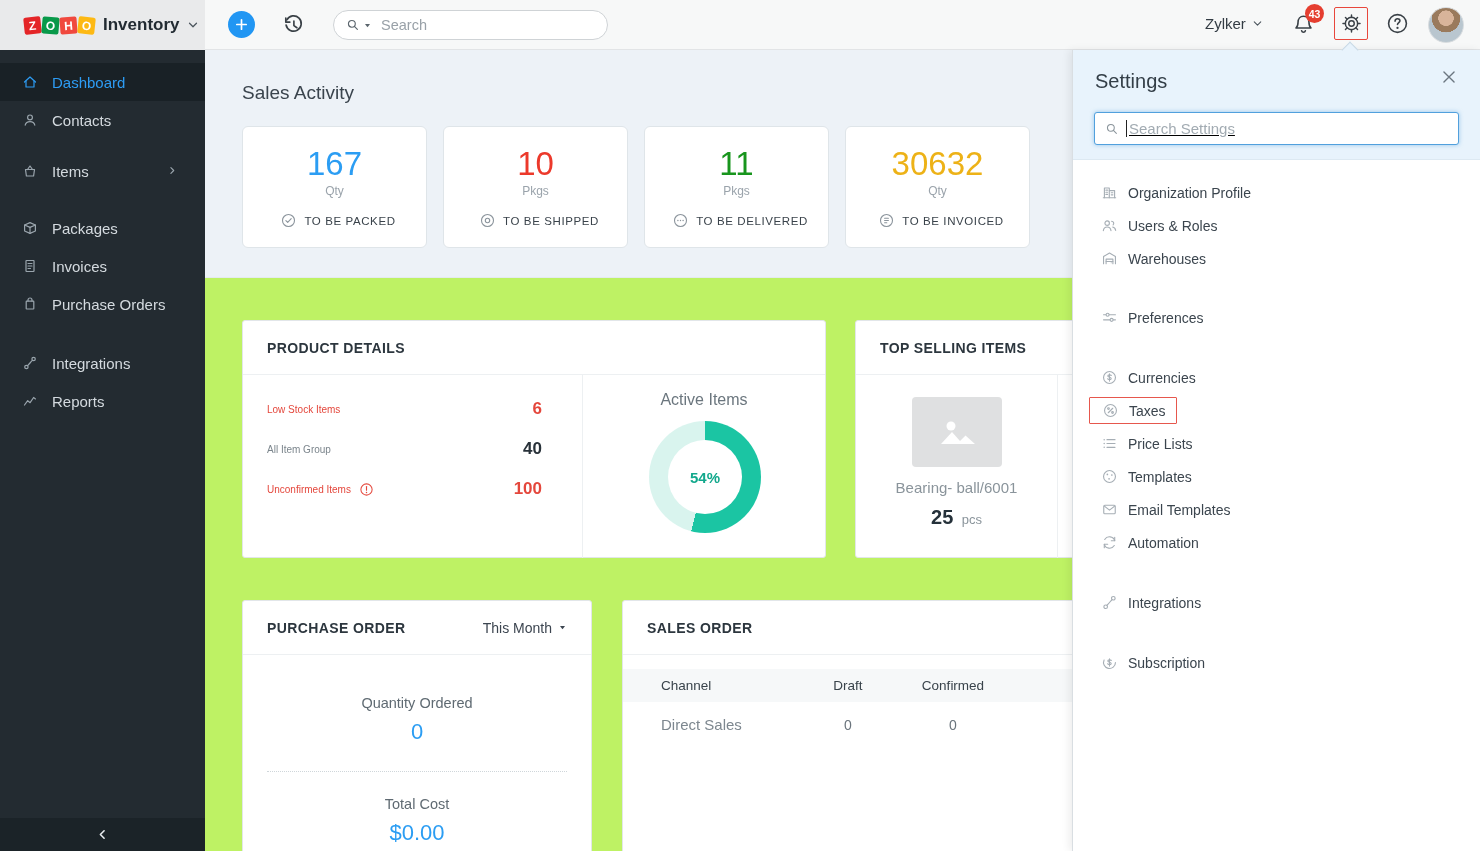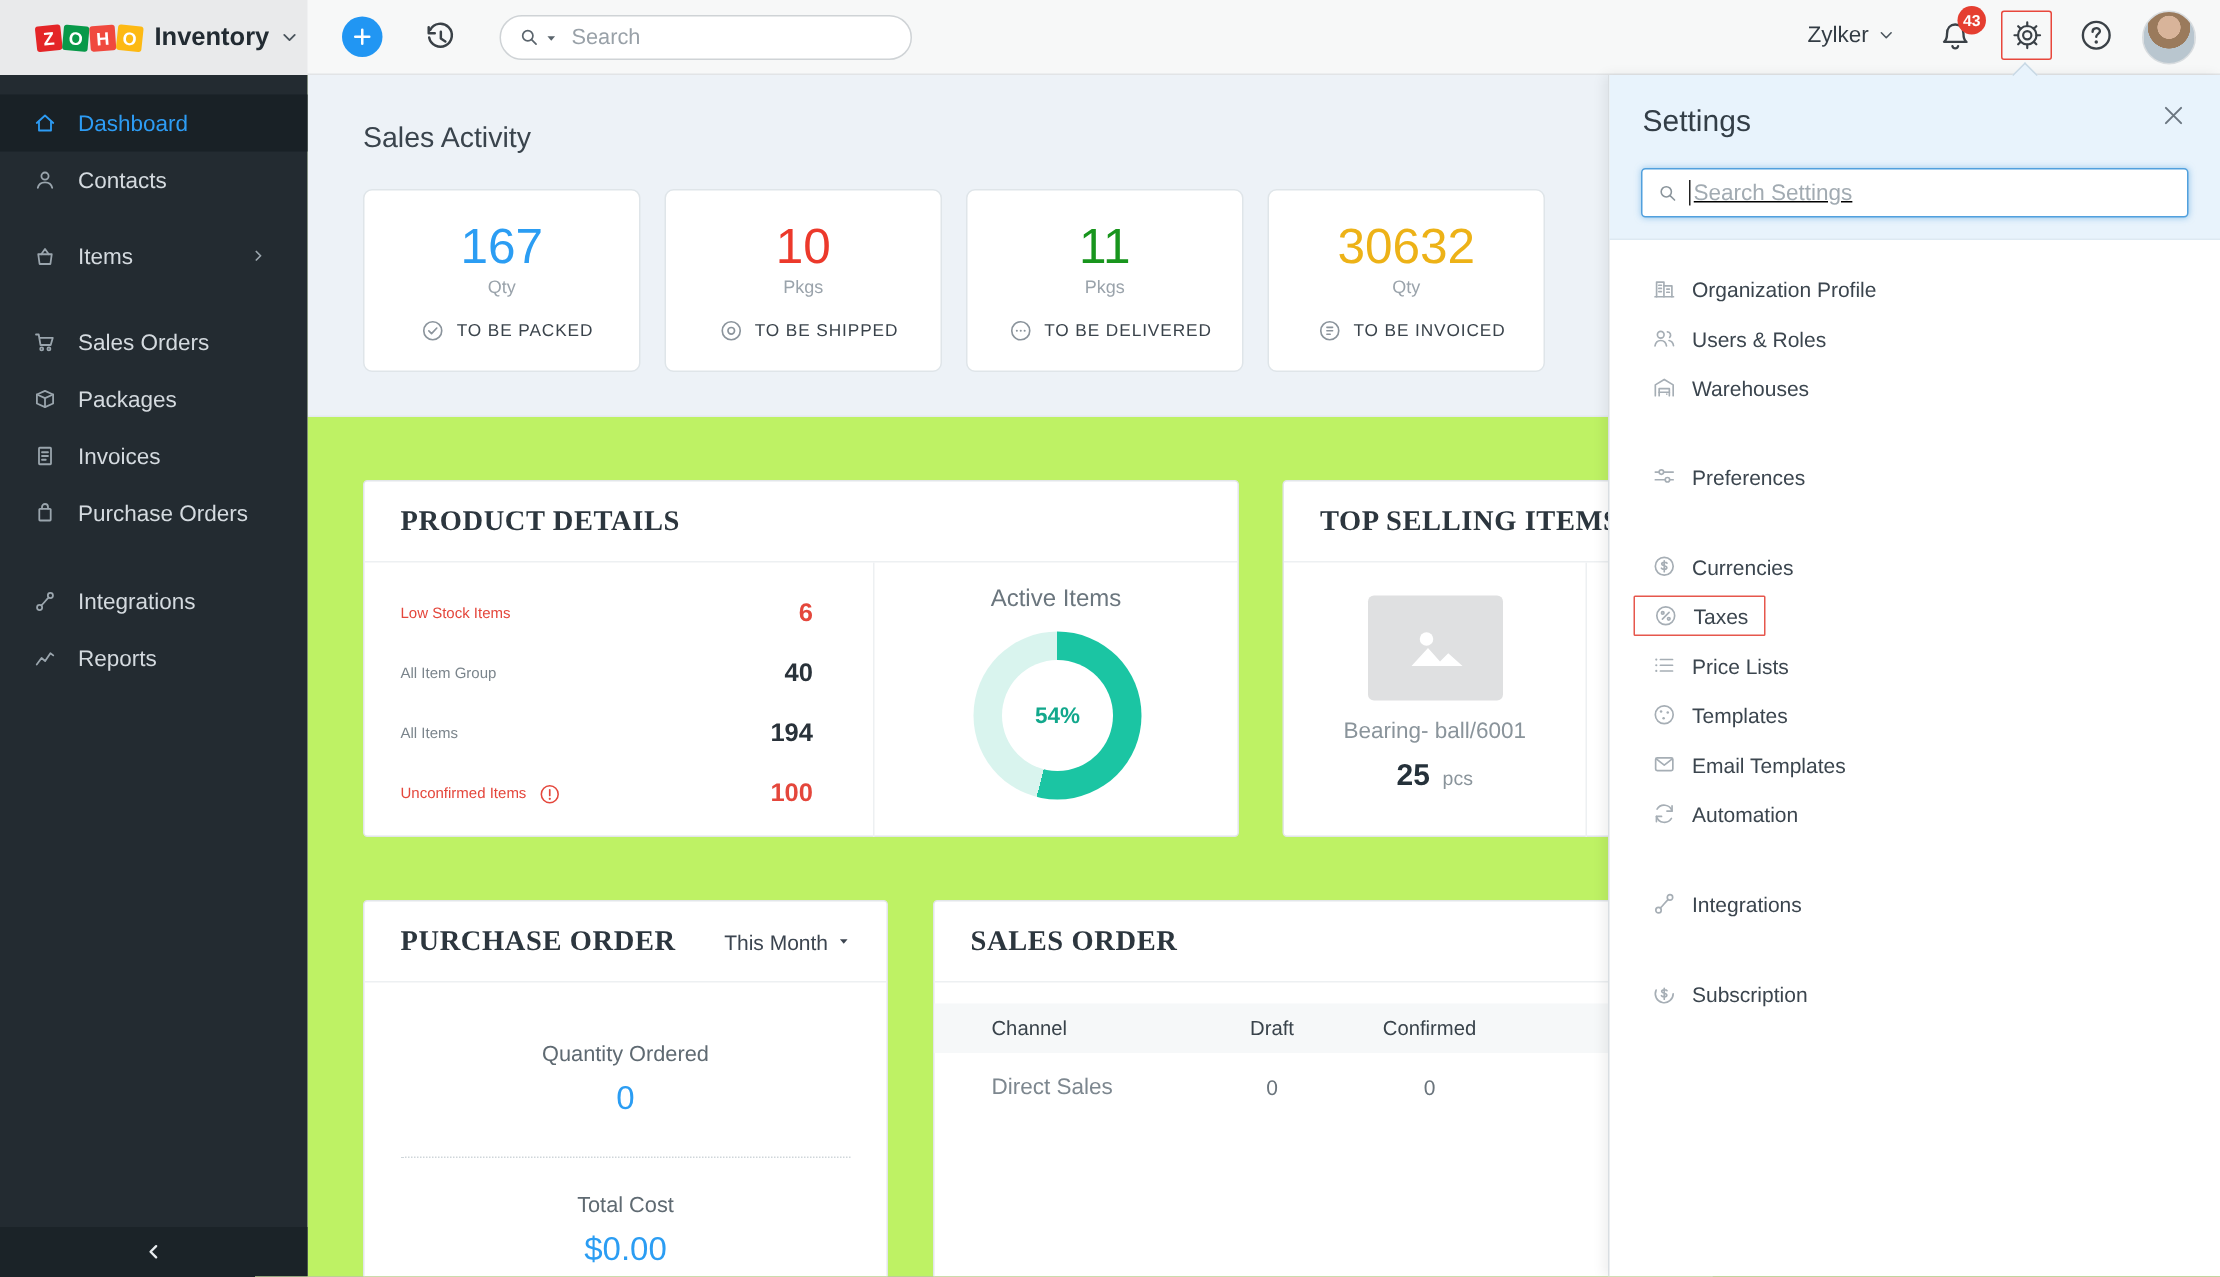--- a/index.html
+++ b/index.html
@@ -50,21 +50,21 @@
   .sa-title { position:absolute; left:37px; top:32px; font-size:19px; color:#3a444d; font-weight:normal; }
   .cards { position:absolute; left:37px; top:76px; display:flex; gap:16px; }
   .card { width:185px; height:122px; background:#fff; border:1px solid #dfe5e9; border-radius:6px; text-align:center; cursor:pointer; }
   .card .num { font-size:33px; margin-top:18px; font-weight:normal; }
   .card .unit { font-size:12px; color:#9aa3ab; margin-top:1px; }
   .card .status { margin-top:15px; display:flex; align-items:center; justify-content:center; }
   .card .status span { font-size:11.5px; color:#3a434b; letter-spacing:.6px; margin-left:8px; }
 
   .panel { position:absolute; background:#fff; border:1px solid #e2e6e9; border-radius:3px; }
   .panel-h { height:54px; display:flex; align-items:center; padding:0 24px; border-bottom:1px solid #edf0f2; }
-  .panel-h .pt { font-size:19px; font-weight:bold; color:#2c363e; letter-spacing:.4px;font-family:Liberation Serif, serif; }
+  .panel-h .pt { font-size:14px; font-weight:bold; color:#2c363e; letter-spacing:.4px; }
 
   .pd-panel { left:37px; top:270px; width:584px; height:238px; }
   .pd-body { display:flex; height:183px; }
   .pd-left { width:340px; border-right:1px solid #edf0f2; padding:14px 40px 0 24px; }
   .pd-row { height:40px; display:flex; align-items:center; justify-content:space-between; }
   .pd-row .lbl { font-size:10px; color:#7b858c; display:flex; align-items:center; }
   .pd-row .val { font-size:17px; font-weight:bold; color:#29323a; }
   .pd-row.alert .lbl, .pd-row.alert .val { color:#e4473c; }
   .pd-row .lbl .icn { margin-left:8px; }
   .pd-right { flex:1; text-align:center; position:relative; }
@@ -252,30 +252,20 @@
         <span class="subchev icn">
           <svg width="13" height="13" viewBox="0 0 16 16" fill="none" stroke="#8a9298" stroke-width="1.4" stroke-linecap="round" stroke-linejoin="round">
               <path d="M6 4.5L9.5 8 6 11.5"></path>
             </svg>
         </span>
       </div>
       <div class="spacer-19"></div>
       <div class="nav-item">
         <span class="icn">
           <svg width="16" height="16" viewBox="0 0 16 16" fill="none" stroke-width="1.2" stroke-linecap="round" stroke-linejoin="round">
-              <path d="M2 3h1.8L5 10h6.8l1.4-4.8H4.4"></path>
-              <circle cx="5.8" cy="12.6" r="1"></circle>
-              <circle cx="10.6" cy="12.6" r="1"></circle>
-            </svg>
-        </span>
-        <span>Sales Orders</span>
-      </div>
-      <div class="nav-item">
-        <span class="icn">
-          <svg width="16" height="16" viewBox="0 0 16 16" fill="none" stroke-width="1.2" stroke-linecap="round" stroke-linejoin="round">
               <path d="M8 2.6L13.4 5v6L8 13.4 2.6 11V5z"></path>
               <path d="M2.6 5L8 7.4 13.4 5"></path>
               <path d="M8 7.4v6"></path>
             </svg>
         </span>
         <span>Packages</span>
       </div>
       <div class="nav-item">
         <span class="icn">
           <svg width="16" height="16" viewBox="0 0 16 16" fill="none" stroke-width="1.2" stroke-linecap="round" stroke-linejoin="round">
@@ -390,24 +380,20 @@
         </div>
       <div class="pd-body">
         <div class="pd-left">
           <div class="pd-row alert">
             <span class="lbl">Low Stock Items</span>
             <span class="val">6</span>
           </div>
           <div class="pd-row">
             <span class="lbl">All Item Group</span>
             <span class="val">40</span>
-          </div>
-          <div class="pd-row">
-            <span class="lbl">All Items</span>
-            <span class="val">194</span>
           </div>
           <div class="pd-row alert">
             <span class="lbl">
                 <span>Unconfirmed Items</span>
               <span class="icn">
                 <svg width="15" height="15" viewBox="0 0 16 16" fill="none">
                     <circle cx="8" cy="8" r="6" stroke="#e4473c" stroke-width="1.1"></circle>
                     <path d="M8 4.8v4" stroke="#e4473c" stroke-width="1.2" stroke-linecap="round"></path>
                     <circle cx="8" cy="11.2" r=".8" fill="#e4473c"></circle>
                   </svg>

